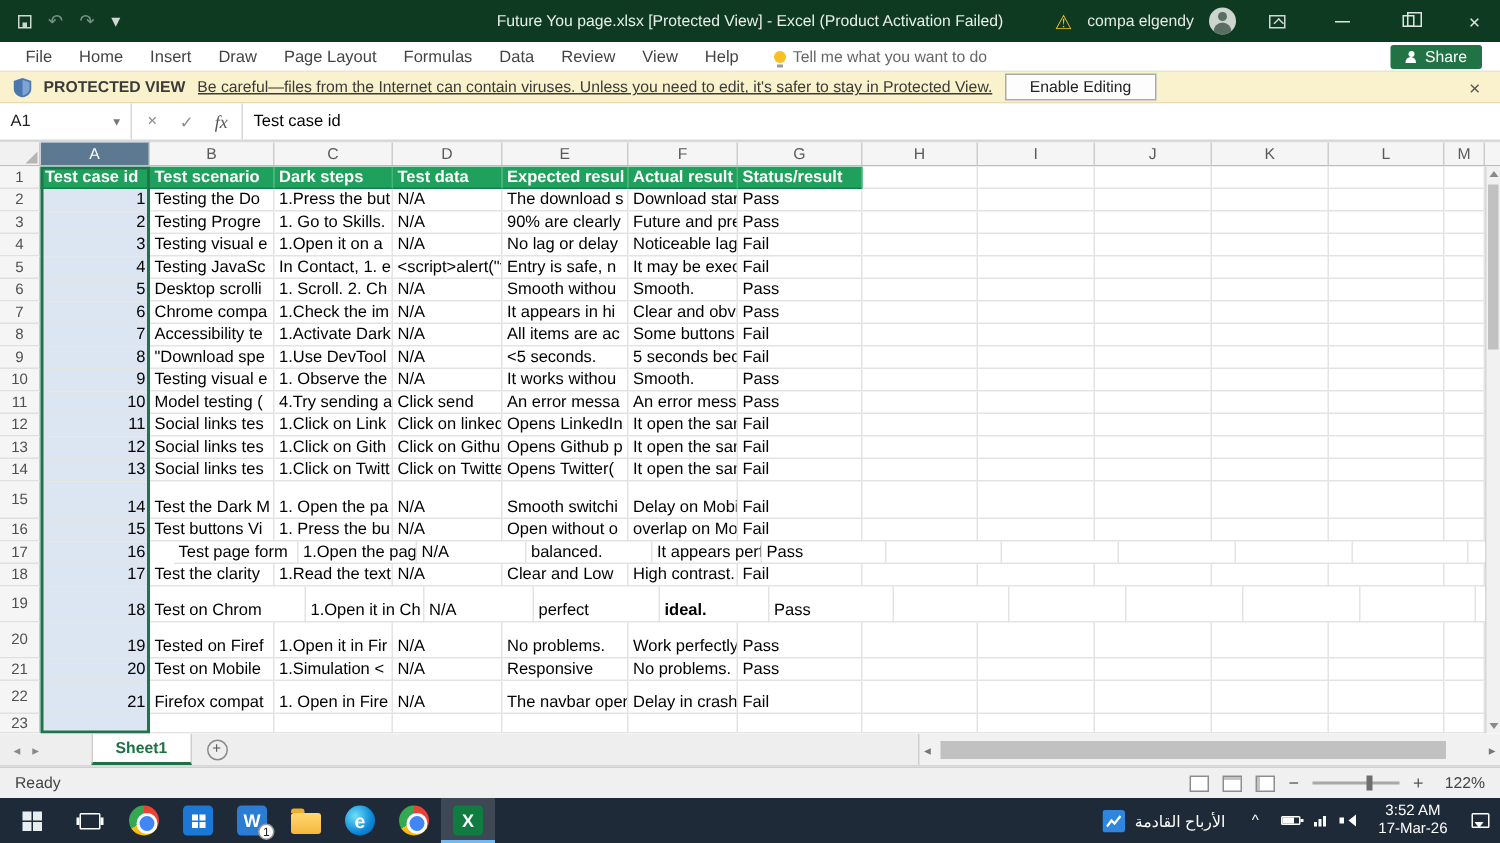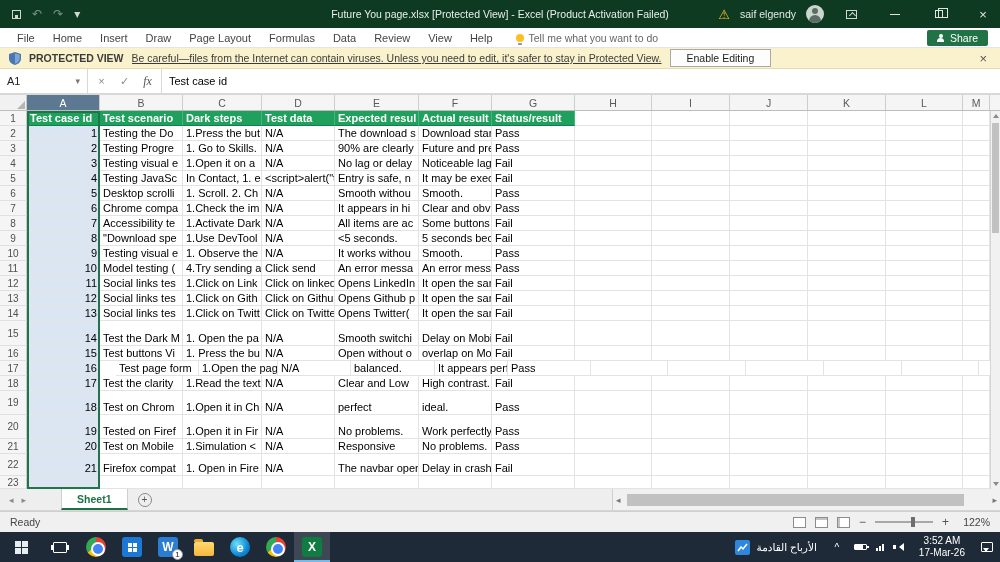--- a/index.html
+++ b/index.html
@@ -148,21 +148,21 @@
   <div class="titlebar">
     <div class="qat">
       <span class="qat-save"></span>
       <span class="glyph dim">↶</span>
       <span class="glyph dim">↷</span>
       <span class="glyph">▾</span>
     </div>
     <div class="tb-title">Future You page.xlsx  [Protected View] - Excel (Product Activation Failed)</div>
     <div class="tb-right">
       <span class="warn">⚠</span>
-      <span class="user">saif elgendy</span>
+      <span class="user">compa elgendy</span>
       <div class="avatar"></div>
       <div class="winbtn">
           <span class="rdo"></span>
         </div>
       <div class="winbtn">
           <span class="mini"></span>
         </div>
       <div class="winbtn">
           <span class="restore"></span>
         </div>
@@ -518,25 +518,25 @@
           <div class="c" style="width: 77px;"></div>
           <div class="c" style="width: 78px;"></div>
           <div class="c" style="width: 78px;"></div>
           <div class="c" style="width: 78px;"></div>
           <div class="c" style="width: 77px;"></div>
           <div class="c" style="width: 27px;"></div>
         </div>
         <div class="grow" style="height: 24px;">
           <div class="rh">19</div>
           <div class="c asel num" style="width: 73px;">18</div>
-          <div class="c" style="width: 83px;">Test on Chrom</div>
+          <div class="c" style="width: 104px;">Test on Chrom</div>
           <div class="c" style="width: 79px;">1.Open it in Ch</div>
           <div class="c" style="width: 73px;">N/A</div>
           <div class="c" style="width: 84px;">perfect</div>
-          <div class="c" style="width: 73px;">ideal.</div>
+          <div class="c" style="width: 73px; font-weight: bold;">ideal.</div>
           <div class="c" style="width: 83px;">Pass</div>
           <div class="c" style="width: 77px;"></div>
           <div class="c" style="width: 78px;"></div>
           <div class="c" style="width: 78px;"></div>
           <div class="c" style="width: 78px;"></div>
           <div class="c" style="width: 77px;"></div>
           <div class="c" style="width: 27px;"></div>
         </div>
         <div class="grow" style="height: 24px;">
           <div class="rh">20</div>

